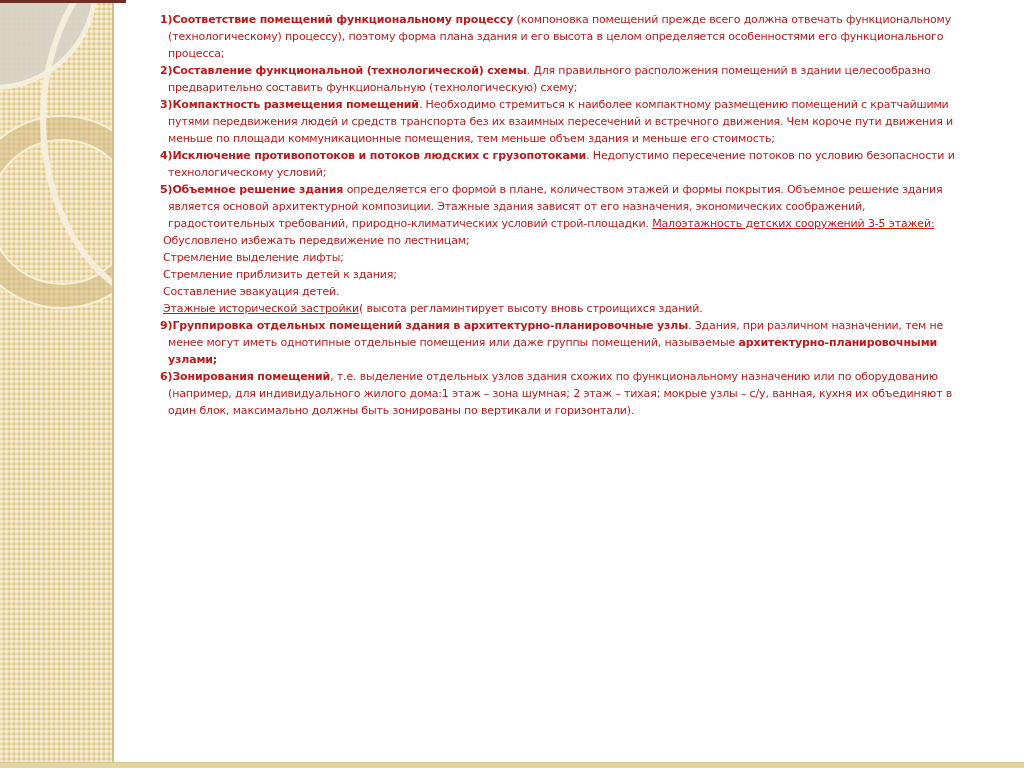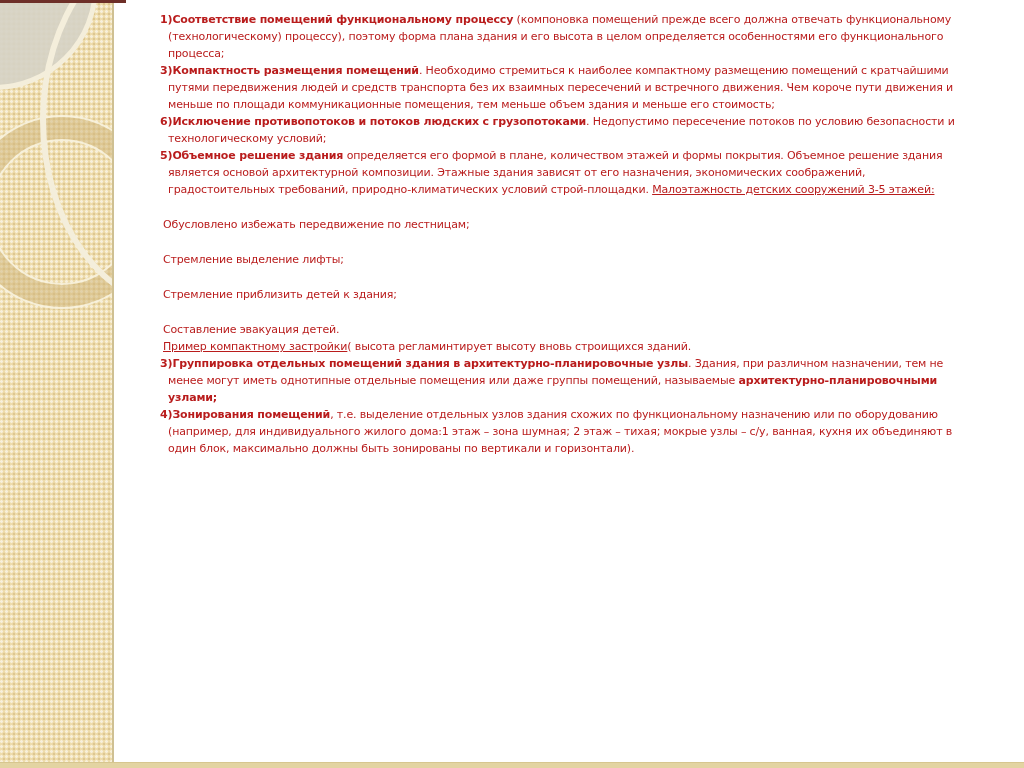--- a/index.html
+++ b/index.html
@@ -50,41 +50,42 @@
   }
   
   .slide-text {
     position:absolute; left:160px; top:11px; width:804px;
     font-size:11px; line-height:17px;
     color:#b91c1c;
     letter-spacing:-0.15px;
   }
   .para { white-space:normal; }
   .para.numbered   { padding-left:8px;  text-indent:-8px; }
-  .para.plain      { padding-left:3px;  text-indent:0;margin-top:18px; }
+  .para.plain      { padding-left:3px;  text-indent:0; }
   .para.plain-hang { padding-left:10px; text-indent:-7px; }
   .b { font-weight:bold; }
   .u { text-decoration:underline; }
 </style>
 </head>
 <body>
 
 <div class="sidebar">
   <div class="circle-gray"></div>
   <div class="ring-tan"></div>
   <div class="arc-cream"></div>
 </div>
 <div class="top-accent-line"></div>
 <div class="bottom-strip"></div>
 
 <div class="slide-text">
     <div class="para numbered"><span class="b">1)Соответствие помещений функциональному процессу</span><span> (компоновка помещений прежде всего должна отвечать функциональному (технологическому) процессу), поэтому форма плана здания и его высота в целом определяется особенностями его функционального процесса;</span></div>
+    <div class="para numbered"><span class="b">2)Составление функциональной (технологической) схемы</span><span>. Для правильного расположения помещений в здании целесообразно предварительно  составить функциональную (технологическую) схему;</span></div>
     <div class="para numbered"><span class="b">3)Компактность размещения помещений</span><span>. Необходимо стремиться к наиболее компактному размещению помещений с кратчайшими путями передвижения людей и средств транспорта без их взаимных пересечений и встречного движения. Чем короче пути движения и меньше по площади коммуникационные помещения, тем меньше объем здания и меньше его стоимость;</span></div>
-    <div class="para numbered"><span class="b">6)Исключение противопотоков и потоков людских с грузопотоками</span><span>. Недопустимо пересечение потоков по условию безопасности и технологическому условий;</span></div>
+    <div class="para numbered"><span class="b">4)Исключение противопотоков и потоков людских с грузопотоками</span><span>. Недопустимо пересечение потоков по условию безопасности и технологическому условий;</span></div>
     <div class="para numbered"><span class="b">5)Объемное решение здания</span><span> определяется его формой в плане, количеством этажей и формы покрытия. Объемное решение здания является основой архитектурной композиции. Этажные здания зависят от его назначения, экономических соображений, градостоительных требований, природно-климатических условий строй-площадки. </span><span class="u">Малоэтажность детских сооружений 3-5 этажей:</span></div>
     <div class="para plain"><span>Обусловлено избежать передвижение по лестницам;</span></div>
     <div class="para plain"><span>Стремление выделение лифты;</span></div>
     <div class="para plain"><span>Стремление приблизить детей к здания;</span></div>
     <div class="para plain"><span>Составление эвакуация детей.</span></div>
-    <div class="para plain-hang"><span class="u">Пример компактному застройки</span><span>( высота регламинтирует высоту вновь строищихся зданий.</span></div>
-    <div class="para numbered"><span class="b">3)Группировка отдельных помещений здания в архитектурно-планировочные узлы</span><span>. Здания, при различном назначении, тем не менее могут иметь однотипные отдельные помещения или даже группы помещений, называемые </span><span class="b">архитектурно-планировочными узлами;</span></div>
-    <div class="para numbered"><span class="b">4)Зонирования помещений</span><span>, т.е. выделение отдельных узлов здания схожих по функциональному назначению или по оборудованию (например, для индивидуального жилого дома:1 этаж – зона шумная; 2 этаж – тихая; мокрые узлы – с/у, ванная, кухня их объединяют в один блок, максимально должны быть зонированы по вертикали и горизонтали).</span></div>
+    <div class="para plain-hang"><span class="u">Этажные исторической застройки</span><span>( высота регламинтирует высоту вновь строищихся зданий.</span></div>
+    <div class="para numbered"><span class="b">9)Группировка отдельных помещений здания в архитектурно-планировочные узлы</span><span>. Здания, при различном назначении, тем не менее могут иметь однотипные отдельные помещения или даже группы помещений, называемые </span><span class="b">архитектурно-планировочными узлами;</span></div>
+    <div class="para numbered"><span class="b">6)Зонирования помещений</span><span>, т.е. выделение отдельных узлов здания схожих по функциональному назначению или по оборудованию (например, для индивидуального жилого дома:1 этаж – зона шумная; 2 этаж – тихая; мокрые узлы – с/у, ванная, кухня их объединяют в один блок, максимально должны быть зонированы по вертикали и горизонтали).</span></div>
   </div>
 
 </body></html>

